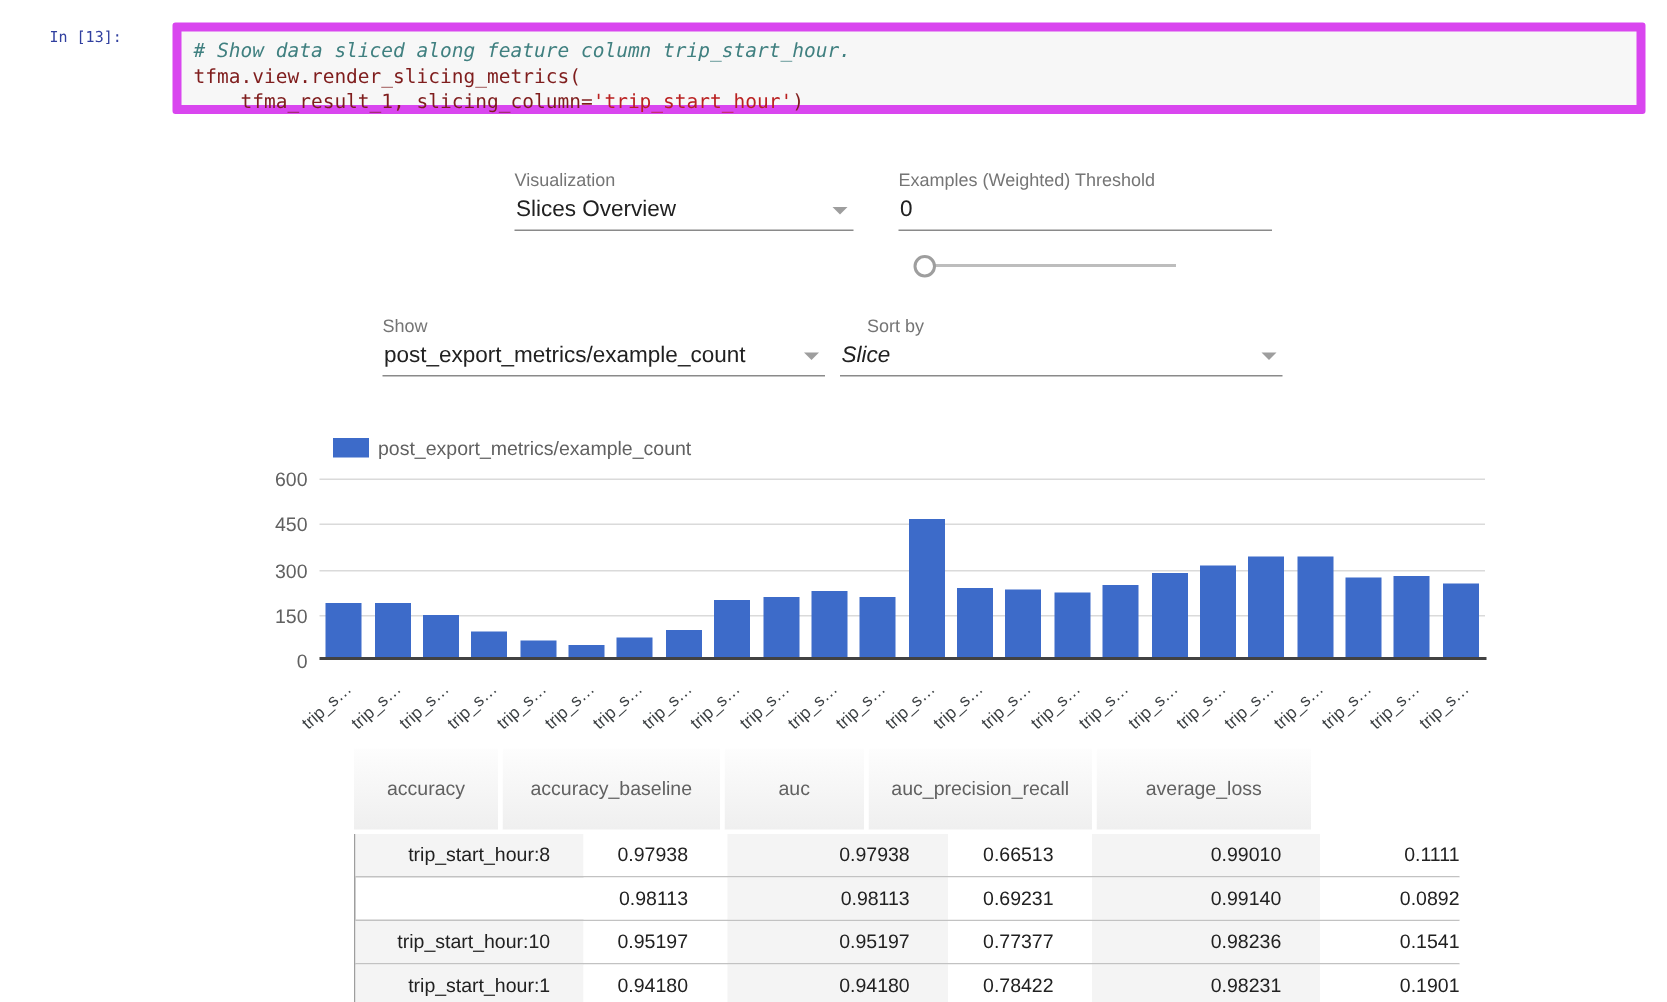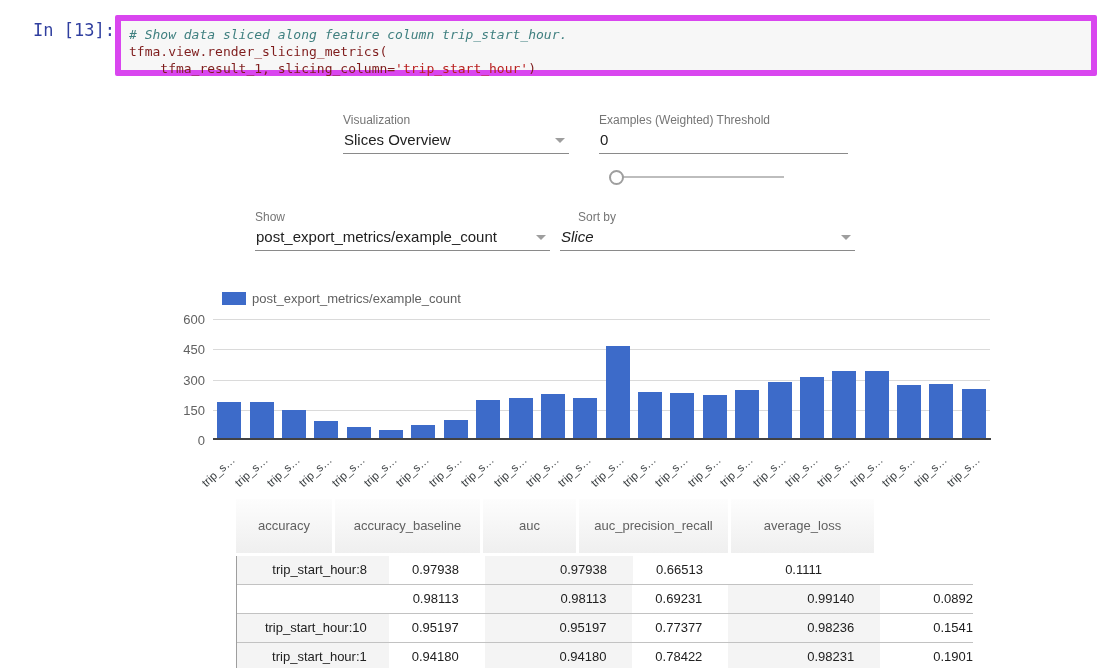--- a/index.html
+++ b/index.html
@@ -1,21 +1,21 @@
 <!DOCTYPE html>
 <html><head>
 <meta charset="utf-8">
 <style>
   html,body{margin:0;padding:0;background:#fff;}
   .page{position:relative;width:1111px;height:668px;background:#fff;overflow:hidden;
         font-family:"Liberation Sans",sans-serif;}
 
   
   .prompt{position:absolute;left:33px;top:20px;font-family:"DejaVu Sans Mono",monospace;
-          font-size:17px;color:#303f9f;white-space:pre;}
+          font-size:10px;color:#303f9f;white-space:pre;}
   .code-box{position:absolute;left:115px;top:15px;width:982px;height:61px;box-sizing:border-box;
             background:#f7f7f7;border:6px solid #d946ef;border-radius:2px;padding:5px 8px;
             font-family:"DejaVu Sans Mono",monospace;font-size:13px;line-height:17px;white-space:pre;}
   .tok-plain{color:#7f1d1d;}
   .tok-comment{color:#408080;font-style:italic;}
   .tok-string{color:#ba2121;}
 
   
   .ctl-label{position:absolute;font-size:12px;color:#757575;}
   .ctl-field{position:absolute;font-size:15px;color:#212121;padding-bottom:5px;
@@ -156,20 +156,21 @@
           <div class="th" style="width: 96px;">auc</div>
           <div class="th" style="width: 152px;">auc_precision_recall</div>
           <div class="th" style="width: 146px;">average_loss</div>
         </div>
       <div class="tbody" id="tbody">
           <div class="trow">
             <div class="td gray" style="width: 152px; padding-right: 22px;">trip_start_hour:8</div>
             <div class="td white" style="width: 96px; padding-right: 26px;">0.97938</div>
             <div class="td gray" style="width: 148px; padding-right: 26px;">0.97938</div>
             <div class="td white" style="width: 96px; padding-right: 26px;">0.66513</div>
+            <div class="td gray" style="width: 152px; padding-right: 26px;">0.99010</div>
             <div class="td white" style="width: 146px; padding-right: 53px;">0.1111</div>
           </div>
           <div class="trow">
             <div class="td gray" style="width: 152px; padding-right: 22px; margin-top: 35px;">trip_start_hour:9</div>
             <div class="td white" style="width: 96px; padding-right: 26px;">0.98113</div>
             <div class="td gray" style="width: 148px; padding-right: 26px;">0.98113</div>
             <div class="td white" style="width: 96px; padding-right: 26px;">0.69231</div>
             <div class="td gray" style="width: 152px; padding-right: 26px;">0.99140</div>
             <div class="td white" style="width: 146px; padding-right: 53px;">0.0892</div>
           </div>

